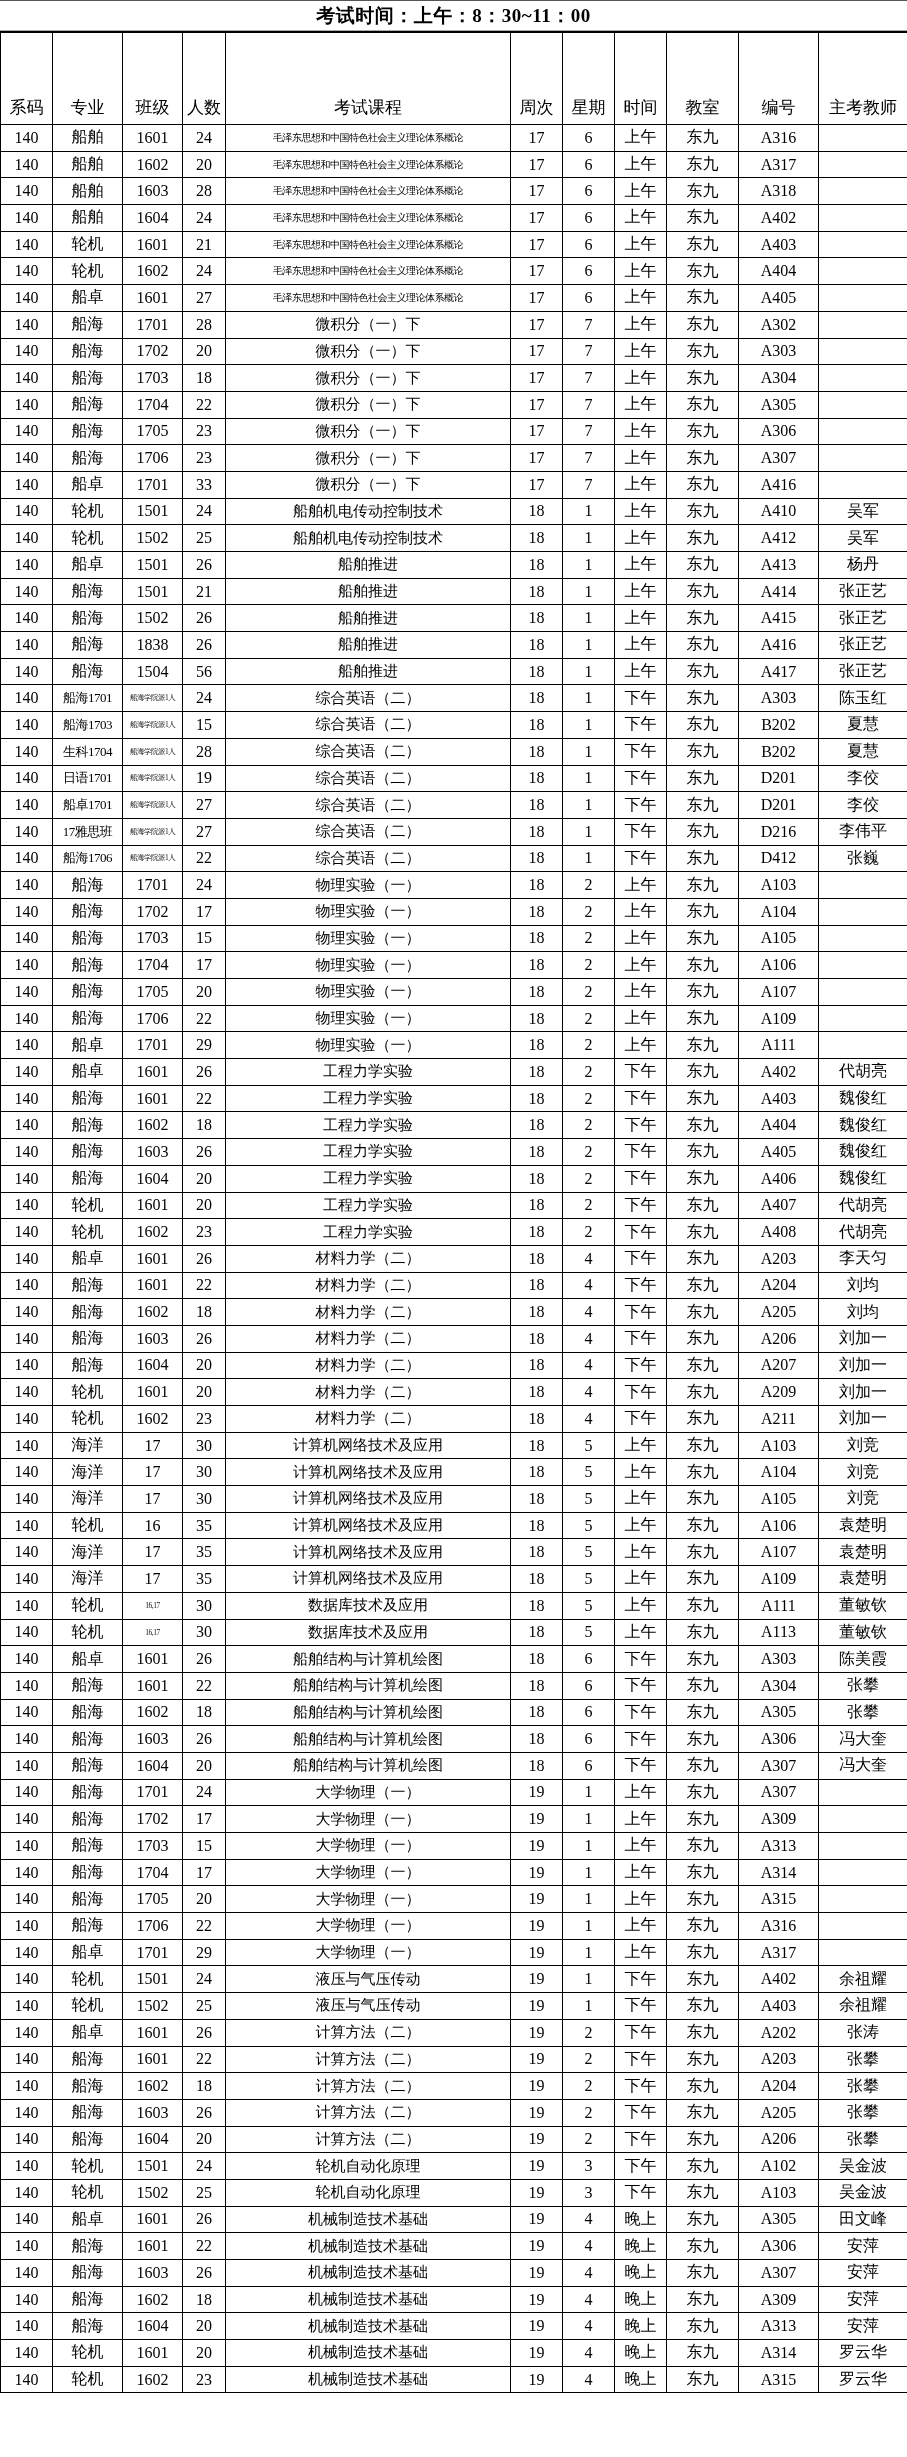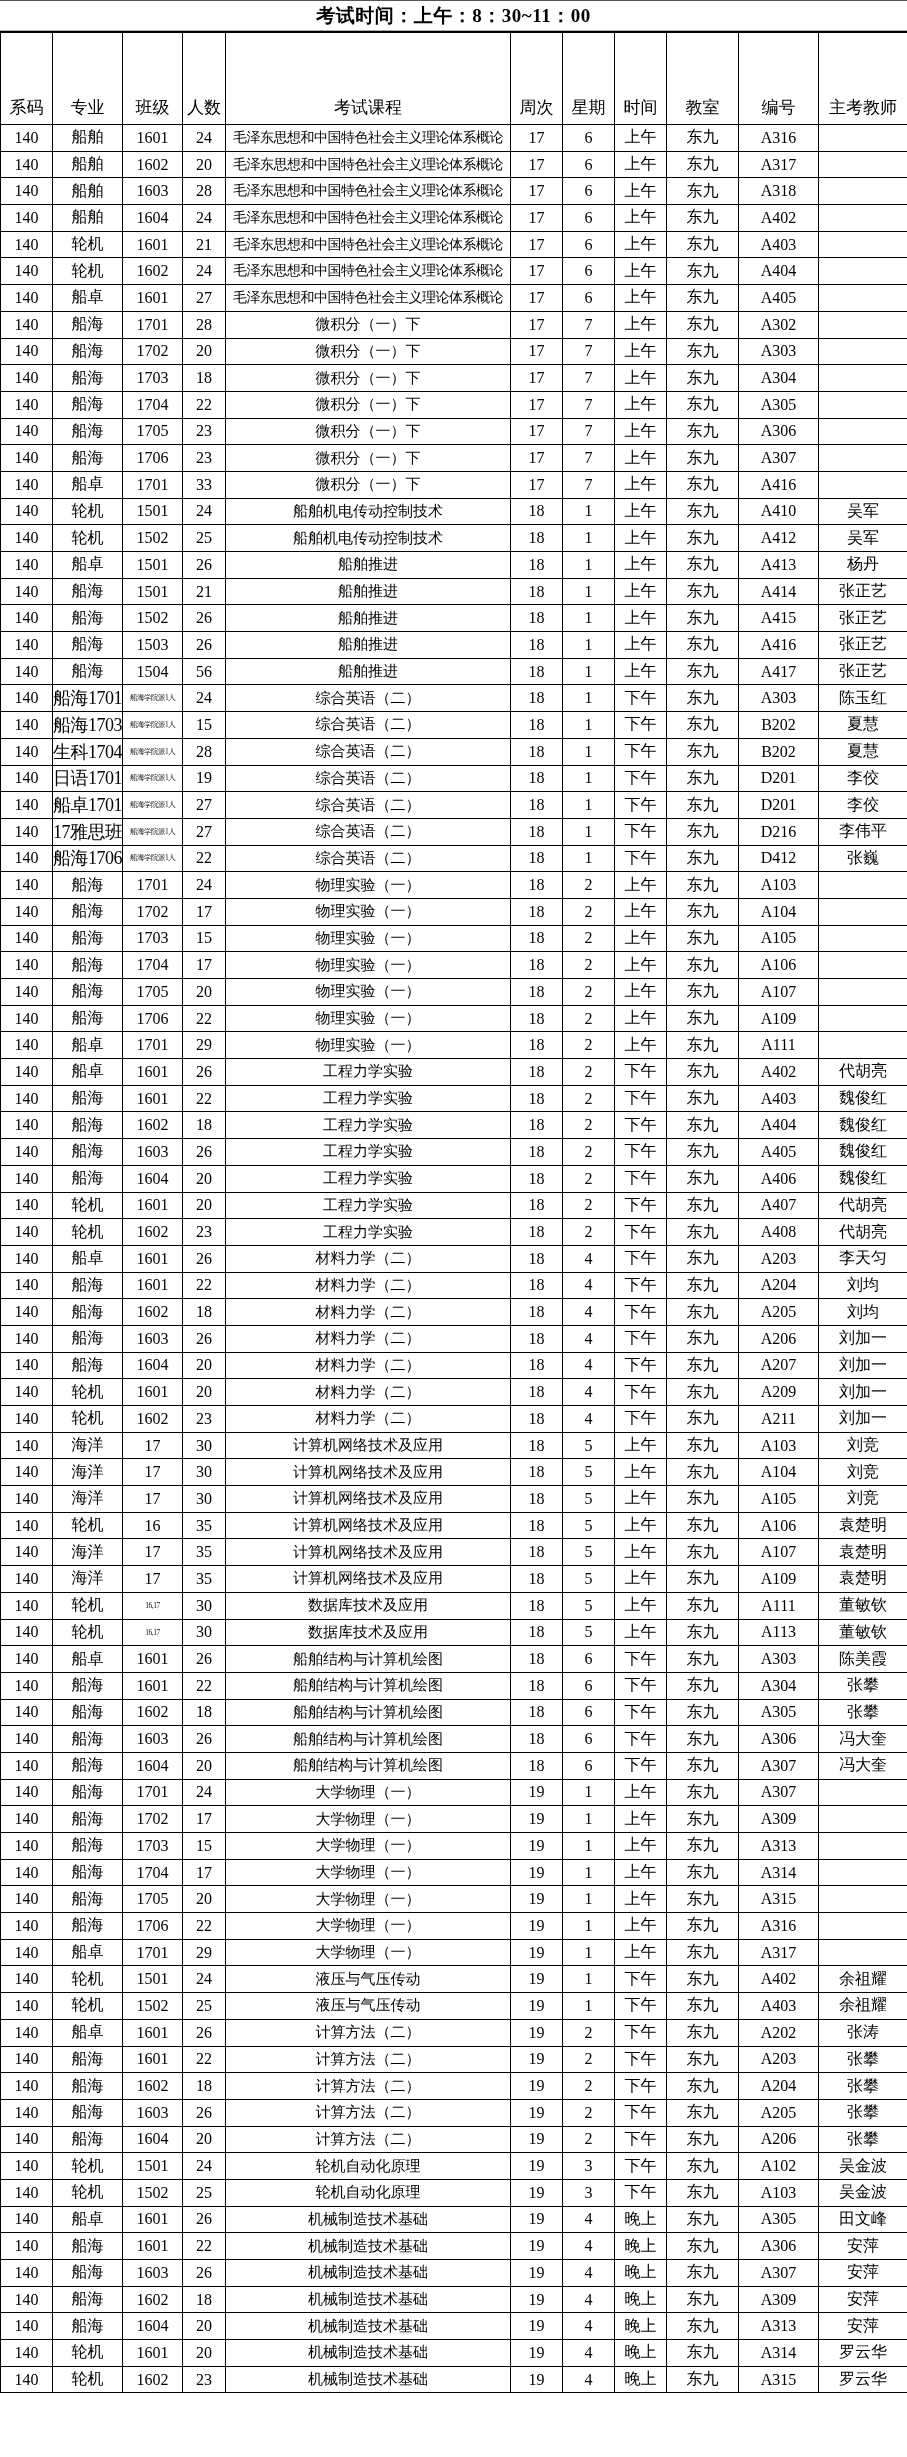--- a/index.html
+++ b/index.html
@@ -39,22 +39,22 @@
     vertical-align:bottom;
     padding-bottom:5px;
     font-size:17px;
     font-weight:normal;
   }
   tbody td{
     height:25.7px;
     font-size:16px;
   }
   td.course{font-size:15px;}
-  td.course.xs{font-size:14px;letter-spacing:-0.5px;}
-  td.sm{font-size:18px;letter-spacing:-0.5px;}
+  td.course.xs{font-size:10px;letter-spacing:-0.5px;}
+  td.sm{font-size:13px;letter-spacing:-0.5px;}
   td.note{font-size:7.5px;letter-spacing:-0.5px;color:#111;text-align:center;}
   
   col.c-dept{width:52px;}
   col.c-major{width:70px;}
   col.c-class{width:60px;}
   col.c-count{width:43px;}
   col.c-course{width:285px;}
   col.c-week{width:52px;}
   col.c-day{width:52px;}
   col.c-time{width:52px;}
@@ -341,21 +341,21 @@
           <td>18</td>
           <td>1</td>
           <td>上午</td>
           <td>东九</td>
           <td>A415</td>
           <td>张正艺</td>
         </tr>
         <tr>
           <td>140</td>
           <td>船海</td>
-          <td>1503</td>
+          <td>1838</td>
           <td>26</td>
           <td class="course">船舶推进</td>
           <td>18</td>
           <td>1</td>
           <td>上午</td>
           <td>东九</td>
           <td>A416</td>
           <td>张正艺</td>
         </tr>
         <tr>

